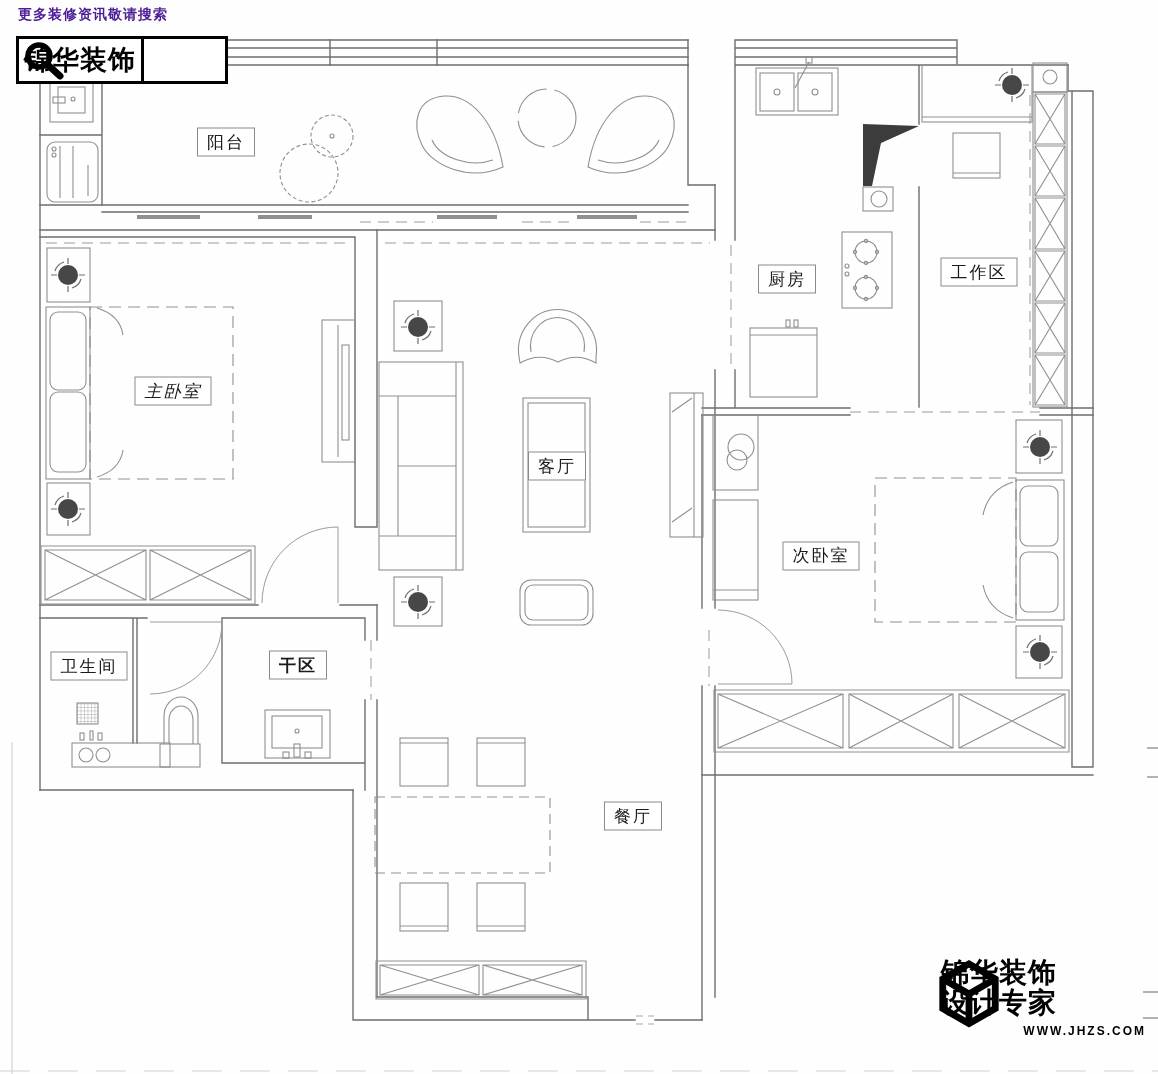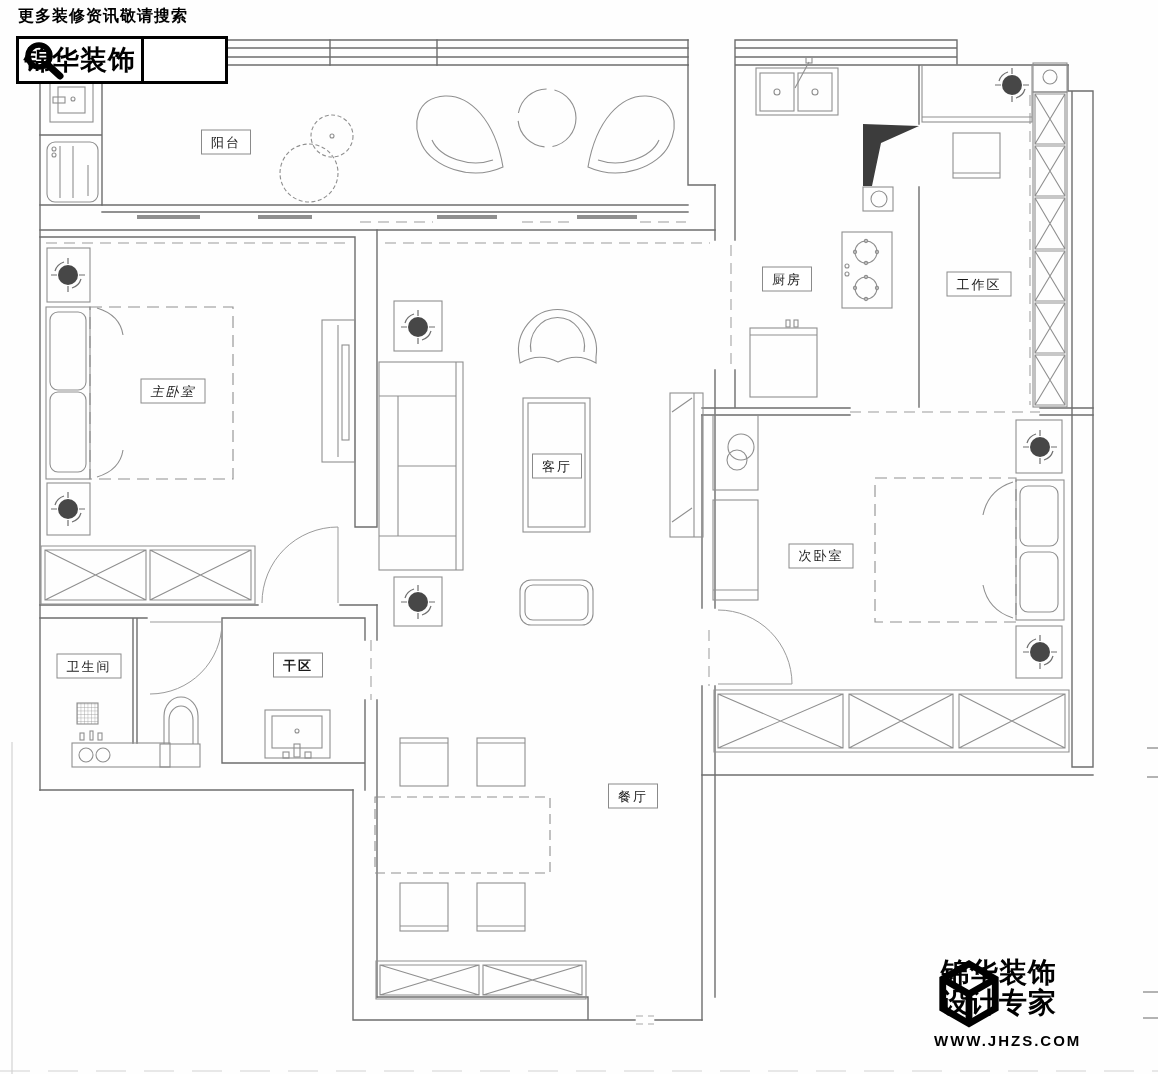--- a/index.html
+++ b/index.html
@@ -13,39 +13,39 @@
   .dash{stroke:#9b9b9b;stroke-width:1;fill:none;stroke-dasharray:11 7;}
   .dash2{stroke:#a8a8a8;stroke-width:1;fill:none;stroke-dasharray:7 5;}
   .doors{stroke:#9b9b9b;stroke-width:1;fill:none;}
   .sill{fill:#8f8f8f;stroke:none;}
   .darkfill{fill:#3c3c3c;stroke:none;}
   .faint{stroke:#d2d2d2;stroke-width:1.2;fill:none;}
   .tick{stroke:#9a9a9a;stroke-width:1.4;fill:none;}
 
   
   .room-label{position:absolute;transform:translate(-50%,-50%);background:#fff;
-    border:1px solid #8a8a8a;color:#1a1a1a;font-size:13px;line-height:1;
+    border:1px solid #8a8a8a;color:#1a1a1a;font-size:17px;line-height:1;
     padding:5px 9px;white-space:nowrap;letter-spacing:2px;}
 
   
-  .promo{position:absolute;left:18px;top:6px;font-size:16px;font-weight:bold;color:#000000;
+  .promo{position:absolute;left:18px;top:6px;font-size:14px;font-weight:bold;color:#4c1d95;
     letter-spacing:1px;}
   .logo-box{position:absolute;left:16px;top:36px;width:212px;height:48px;border:3px solid #000;
     background:#fff;display:flex;align-items:stretch;box-sizing:border-box;}
   .logo-text{flex:0 0 122px;display:flex;align-items:center;justify-content:center;
     font-size:27px;font-weight:bold;color:#000;letter-spacing:1px;}
   .logo-search{flex:1;border-left:3px solid #000;display:flex;align-items:center;justify-content:center;}
 
   
   .footer{position:absolute;left:934px;top:958px;width:212px;}
   .f-top{display:flex;align-items:center;gap:7px;}
   .f-lines{display:flex;flex-direction:column;}
   .f-line{font-size:28px;font-weight:bold;color:#000;line-height:1.07;letter-spacing:1px;}
-  .f-url{margin-top:14px;font-size:15px;font-weight:bold;color:#000;letter-spacing:2px;
-    text-align:left;}
+  .f-url{margin-top:6px;font-size:12px;font-weight:bold;color:#000;letter-spacing:2px;
+    text-align:right;}
 </style>
 </head>
 <body>
 
 <div class="stage">
 
   <svg width="1158" height="1074" viewBox="0 0 1158 1074">
     <defs>
       <pattern id="grid" width="3.5" height="3.5" patternUnits="userSpaceOnUse">
         <path d="M0 0 H3.5 M0 0 V3.5" stroke="#8f8f8f" stroke-width="0.7"></path>
@@ -291,26 +291,26 @@
     <g class="faint">
       <path d="M12 742 V1074"></path>
       <path d="M0 1071 H1158" stroke-dasharray="30 18"></path>
     </g>
   </svg>
 
   <div id="room-labels">
       <div class="room-label" style="left: 226px; top: 142px;">阳台</div>
       <div class="room-label" style="left: 173px; top: 391px; font-style: italic;">主卧室</div>
       <div class="room-label" style="left: 787px; top: 279px;">厨房</div>
-      <div class="room-label" style="left: 979px; top: 284px;">工作区</div>
+      <div class="room-label" style="left: 979px; top: 272px;">工作区</div>
       <div class="room-label" style="left: 557px; top: 466px; font-family: Liberation Serif, serif;">客厅</div>
       <div class="room-label" style="left: 821px; top: 556px; font-family: Liberation Mono, monospace;">次卧室</div>
       <div class="room-label" style="left: 89px; top: 666px;">卫生间</div>
       <div class="room-label" style="left: 298px; top: 665px; font-weight: bold;">干区</div>
-      <div class="room-label" style="left: 633px; top: 796px;">餐厅</div>
+      <div class="room-label" style="left: 633px; top: 816px;">餐厅</div>
     </div>
 
   <div class="promo">更多装修资讯敬请搜索</div>
   <div class="logo-box">
     <div class="logo-text">锦华装饰</div>
     <div class="logo-search">
       <svg width="48" height="42" viewBox="0 0 48 42">
         <circle cx="20" cy="17" r="11" fill="none" stroke="#000" stroke-width="5.5"></circle>
         <line x1="29" y1="26" x2="41" y2="37" stroke="#000" stroke-width="7" stroke-linecap="round"></line>
       </svg>

